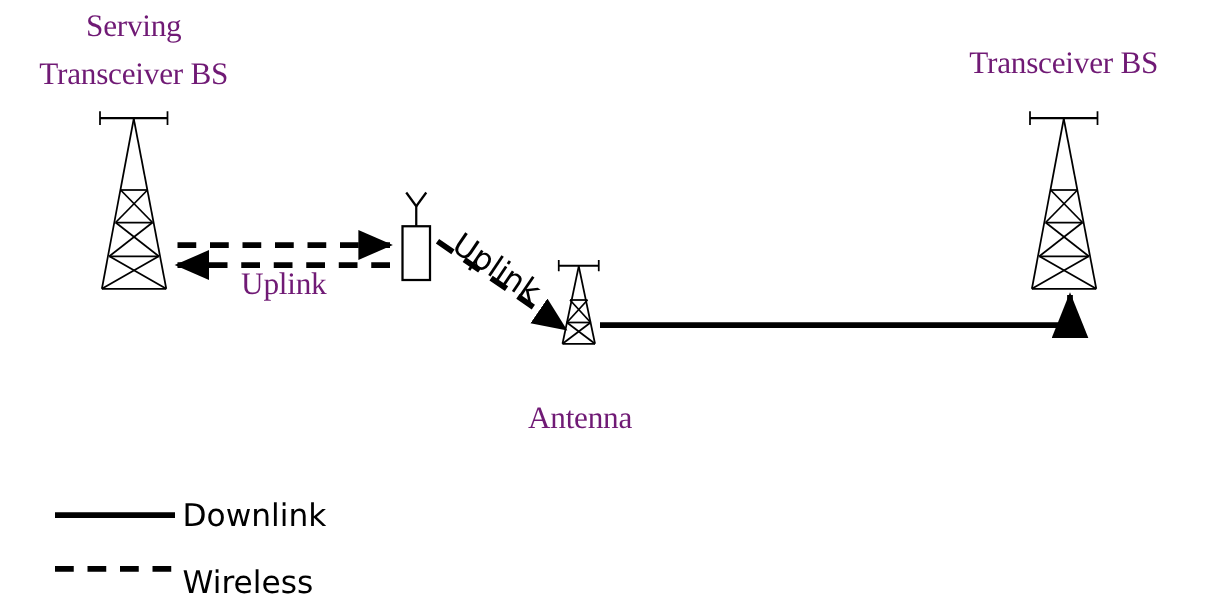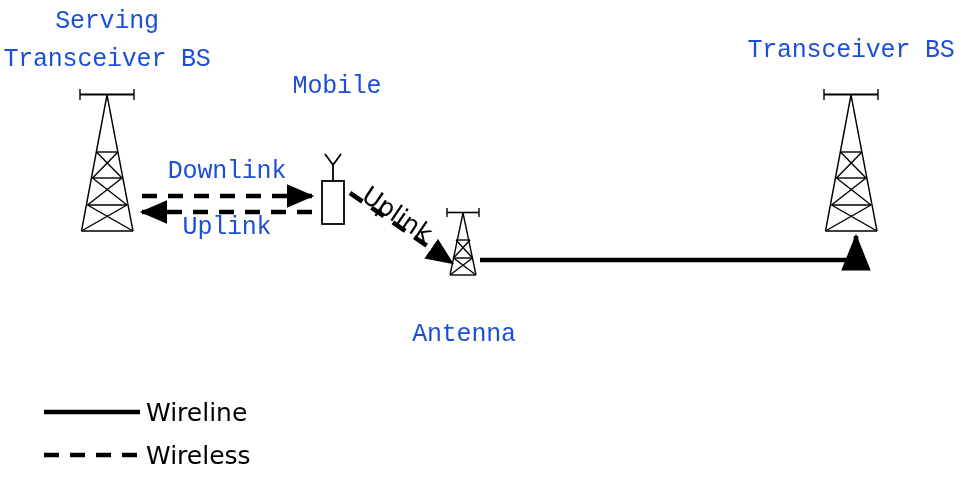--- a/index.html
+++ b/index.html
@@ -17,23 +17,23 @@
   }
   svg.layer {
     position: absolute;
     left: 0;
     top: 0;
     width: 964px;
     height: 481px;
   }
   .lbl {
     position: absolute;
-    font-family: Liberation Mono, monospace;
+    font-family: Liberation Serif, serif;
     font-size: 25px;
-    color: #1d4ed8;
+    color: #701a75;
     white-space: nowrap;
     line-height: 1.0;
     letter-spacing: -0.2px;
   }
   .lbl.ctr {
     transform: translateX(-50%);
   }
   .lbl-rot {
     position: absolute;
     font-family: "DejaVu Sans", sans-serif;
@@ -135,27 +135,25 @@
       <line x1="871" y1="205" x2="825.5" y2="231"></line>
     </g>
 
     <line x1="44" y1="412" x2="140" y2="412" stroke="#000000" stroke-width="4.6"></line>
     <line x1="44" y1="455" x2="140" y2="455" stroke="#000000" stroke-width="4.6" stroke-dasharray="15,11"></line>
   </svg>
 
   <div class="lbl ctr" style="left:107px; top:9px;">Serving</div>
   <div class="lbl ctr" style="left:107px; top:47px;">Transceiver BS</div>
 
-  <div class="lbl ctr" style="left:337px; top:74px;">Mobile</div>
 
-  <div class="lbl ctr" style="left:227px; top:159px;">Downlink</div>
   <div class="lbl ctr" style="left:227px; top:215px;">Uplink</div>
 
   <div class="lbl-rot" style="left:365px; top:178px; transform: rotate(34deg);">Uplink</div>
 
   <div class="lbl ctr" style="left:464px; top:322px;">Antenna</div>
 
   <div class="lbl ctr" style="left:851px; top:38px;">Transceiver BS</div>
 
-  <div class="legend-lbl" style="left:146px; top:398px;">Wireline</div>
-  <div class="legend-lbl" style="left:146px; top:441px;">Wireless</div>
+  <div class="legend-lbl" style="left:146px; top:398px;">Downlink</div>
+  <div class="legend-lbl" style="left:146px; top:451px;">Wireless</div>
 
 </div>
 
 </body></html>

